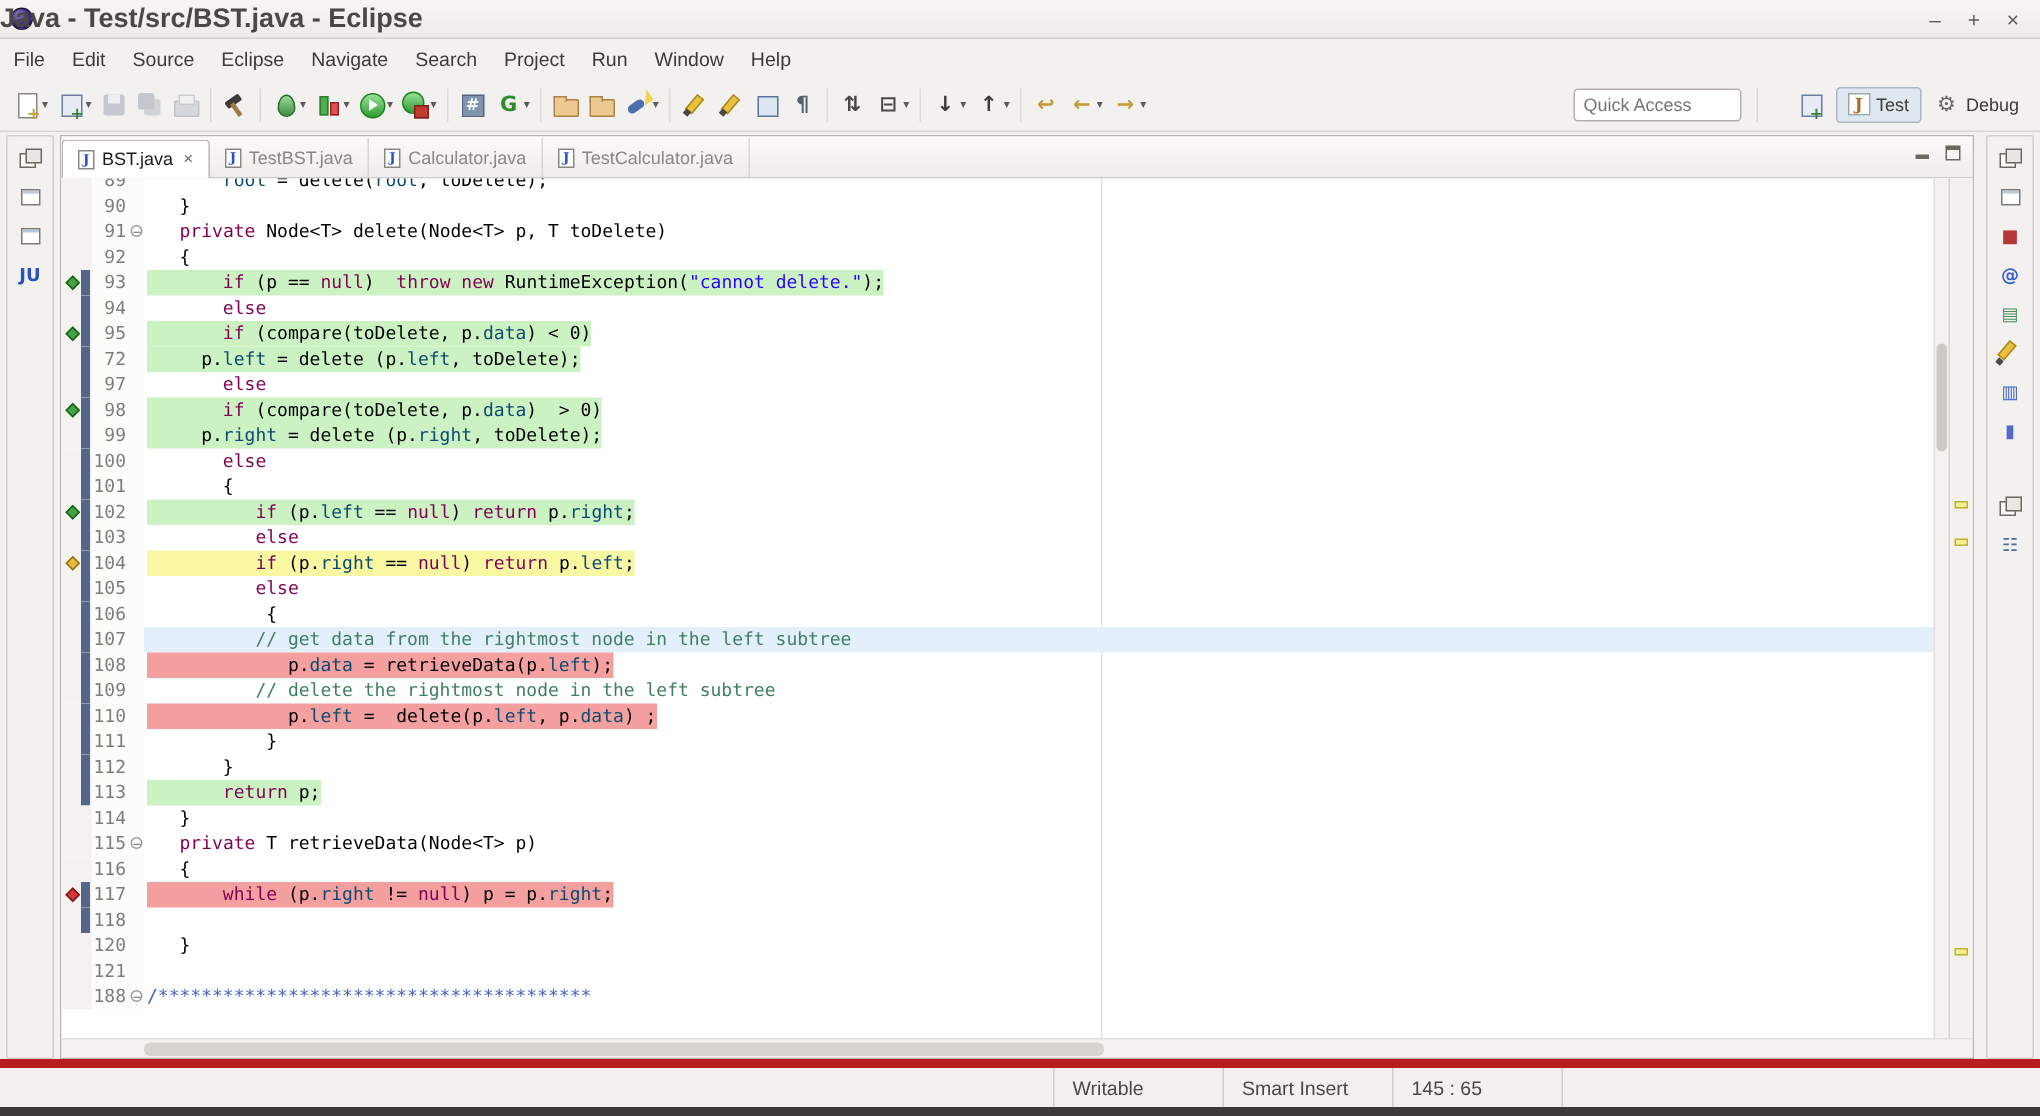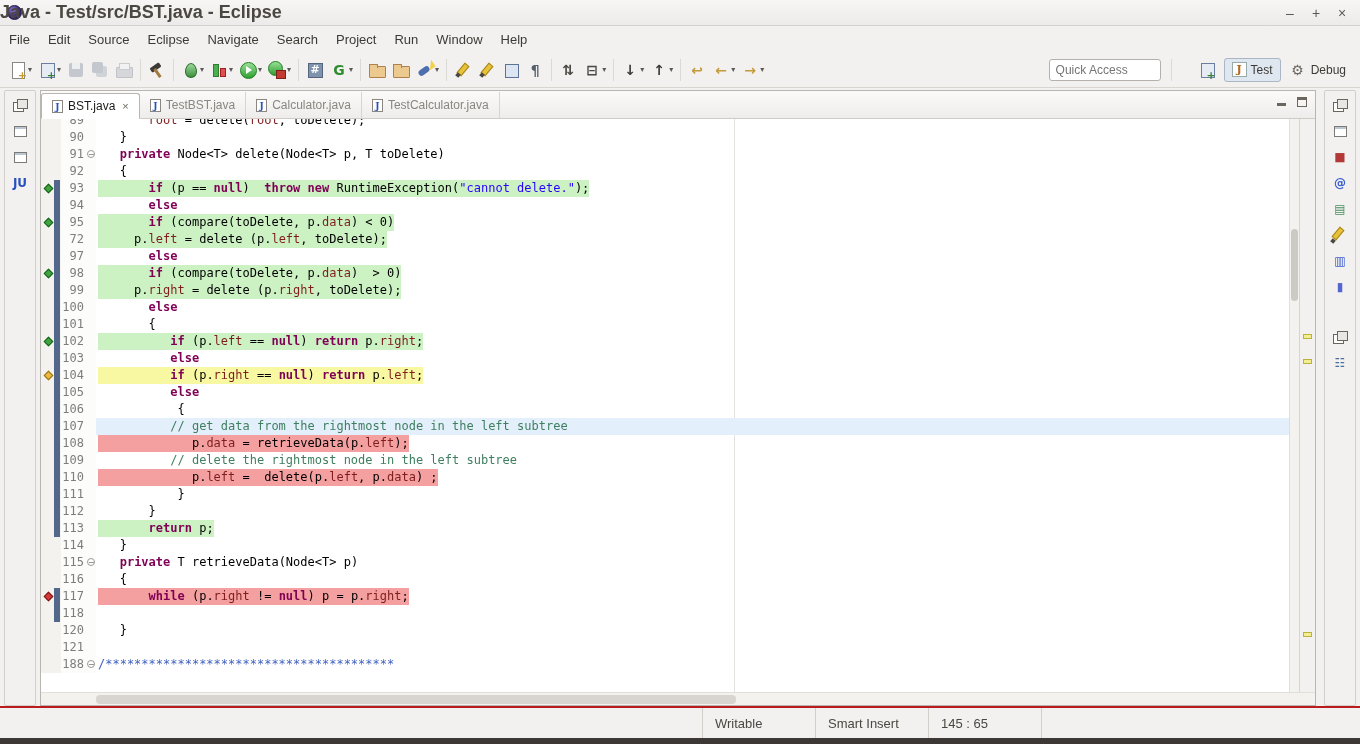--- a/index.html
+++ b/index.html
@@ -104,36 +104,36 @@
   .gnum { width:26px; flex:0 0 26px; text-align:right; padding-right:3px; color:#7d7d7d; background:#fcfcfb; }
   .gfold { width:9px; flex:0 0 9px; background:#fcfcfb; position:relative; }
   .foldicon { position:absolute; left:0; top:4px; width:8px; height:8px; border:1px solid #9a9a9a; border-radius:50%; background:#fff; color:#6b675f; font:8px/7px "DejaVu Sans",sans-serif; text-align:center; }
   .ctext { flex:1 1 auto; padding-left:2px; }
   .crow.cur .ctext { background:#e3effb; }
   .covspan { display:inline-block; }
   .cov-g { background:#ccf2c4; }
   .cov-y { background:#f8f8a2; }
   .cov-r { background:#f5a0a0; }
   .s-p { color:#000; }
-  .s-k { color:#7f0055; font-weight:bold; }
-  .s-f { color:#7f1d1d; }
+  .s-k { color:#7f0055; font-weight:normal; }
+  .s-f { color:#0c4a6e; }
   .s-s { color:#2a00ff; }
   .s-c { color:#3f7f5f; }
   .s-j { color:#3f5fbf; }
   .print-margin { position:absolute; left:693px; top:0; bottom:0; width:1px; background:#e4e2df; }
 
   .vscroll { position:absolute; right:16px; top:0; bottom:0; width:10px; background:#f4f2ef; border-left:1px solid #e2dfdb; }
   .vthumb { position:absolute; left:1px; right:1px; top:110px; height:72px; background:#cdc9c3; border-radius:4px; }
   .overview { position:absolute; right:0; top:0; bottom:0; width:16px; background:#f2f1f0; border-left:1px solid #d8d4cf; }
   .ov-mark { position:absolute; left:3px; width:9px; height:5px; background:#f3ef8e; border:1px solid #b9b23c; }
   .hscroll { height:13px; background:#f4f2ef; border-top:1px solid #e2dfdb; position:relative; flex:0 0 13px; }
   .hthumb { position:absolute; left:55px; top:2px; width:640px; height:9px; background:#d8d4cf; border-radius:4px; }
 
   
-  .statusbar { height:32px; display:flex; align-items:stretch; flex:0 0 32px; border-top:2px solid #b91c1c;text-align:center; }
+  .statusbar { height:32px; display:flex; align-items:stretch; flex:0 0 32px; border-top:6px solid #b91c1c;text-align:center; }
   .sb-spacer { width:702px; flex:0 0 702px; }
   .sb-cell { width:113px; flex:0 0 113px; border-left:1px solid #d2cec9; display:flex; align-items:center; padding-left:12px; font-size:13px; color:#4b4742; }
   .sb-endcap { border-left:1px solid #d2cec9; flex:1 1 auto; }
   .bottom-strip { height:6px; background:#3c3835; flex:0 0 6px; }
 </style>
 </head>
 <body>
 
 <div class="window">
 

